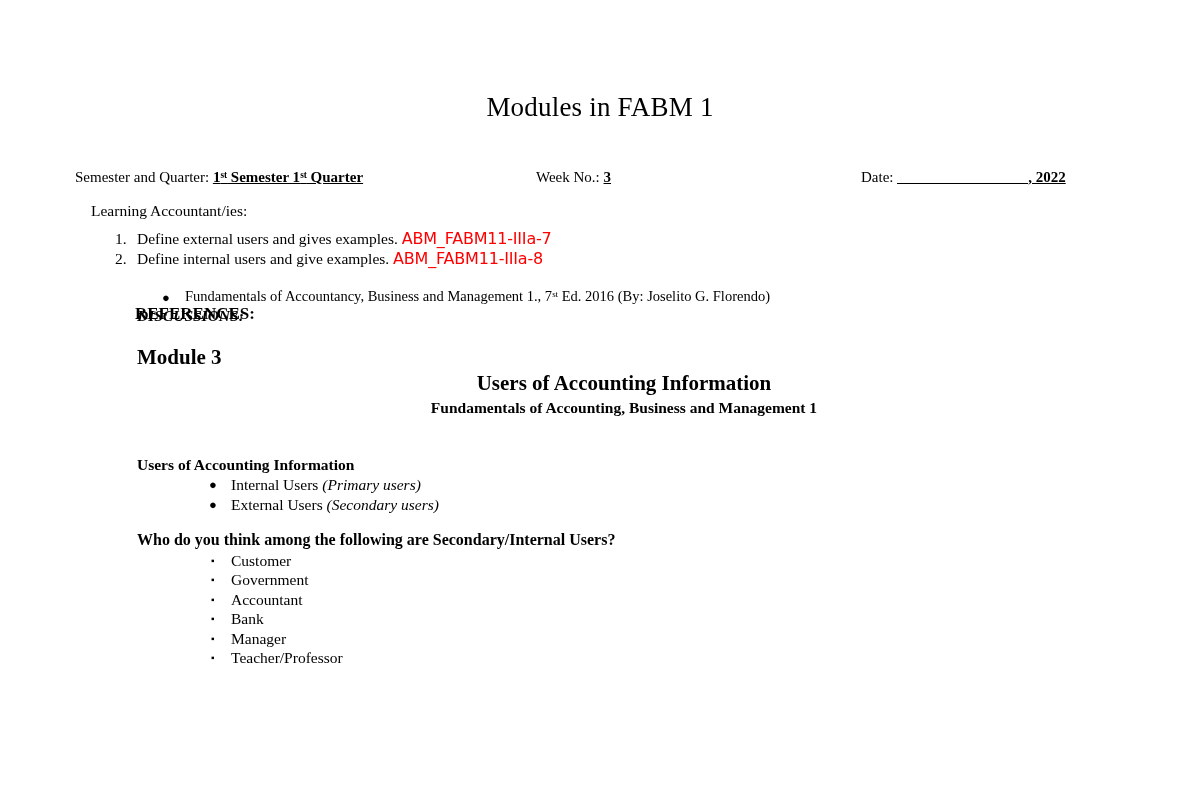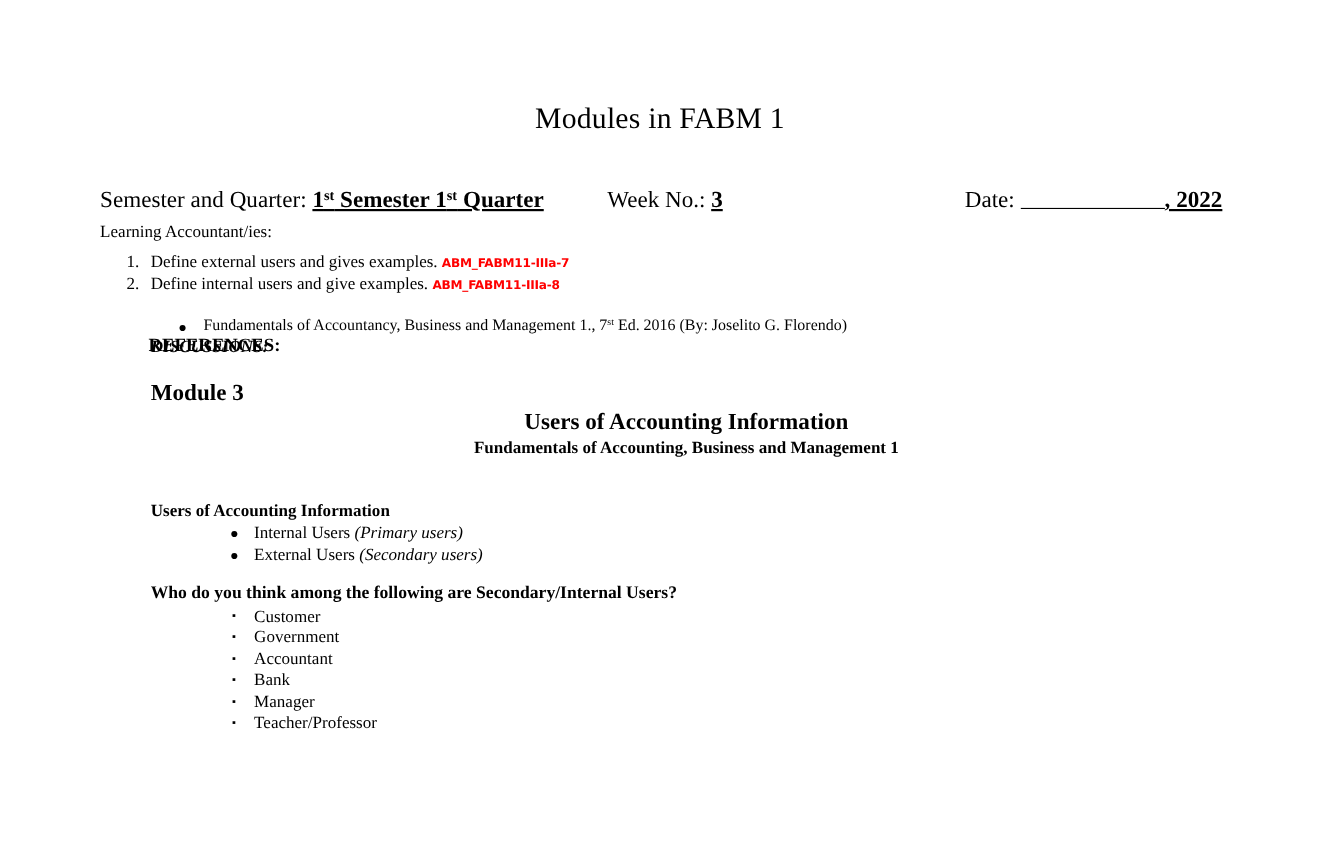--- a/index.html
+++ b/index.html
@@ -26,24 +26,24 @@
     text-align: center;
     font-size: 27px;
     font-weight: normal;
     letter-spacing: 0.2px;
   }
 
   
   .meta-row {
     position: absolute;
     top: 169px;
-    left: 91px;
+    left: 75px;
     width: 1000px;
     height: 22px;
-    font-size: 21px;
+    font-size: 15px;
     white-space: nowrap;
   }
   .meta-sem { position: absolute; left: 0; top: 0; }
   .meta-week { position: absolute; left: 461px; top: 0; }
   .meta-date { position: absolute; left: 786px; top: 0; }
   .bold-u {
     font-weight: bold;
     text-decoration: underline;
   }
   .blank-line {
@@ -81,22 +81,22 @@
     line-height: 19.5px;
     white-space: nowrap;
   }
   .lc-num {
     position: absolute;
     left: 24px;
     top: 0;
   }
   .code {
     font-family: "DejaVu Sans", "Liberation Sans", sans-serif;
-    font-size: 11px;
-    font-weight: bold;
+    font-size: 16px;
+    font-weight: normal;
     letter-spacing: -0.2px;
   }
 
   
   .ref-head {
     position: absolute;
     top: 268px;
     left: 135px;
     font-size: 17px;
     font-weight: bold;

